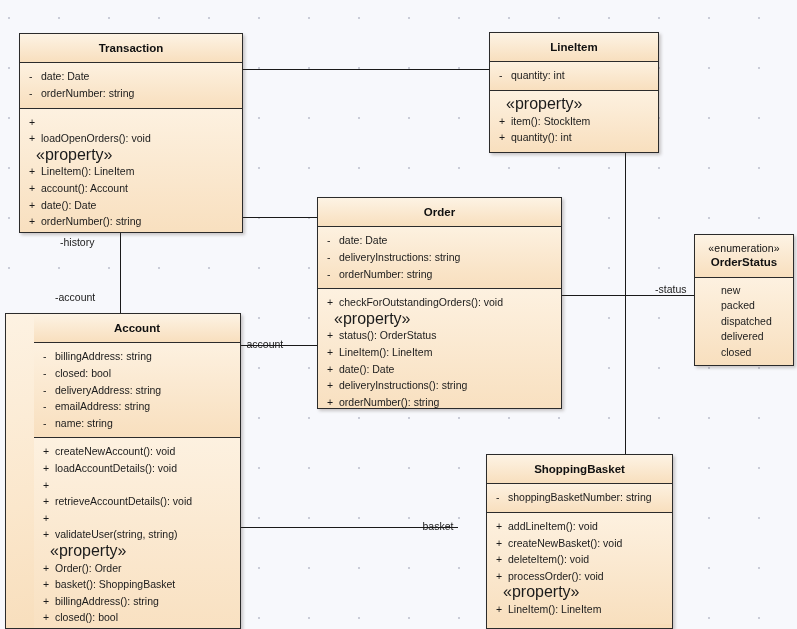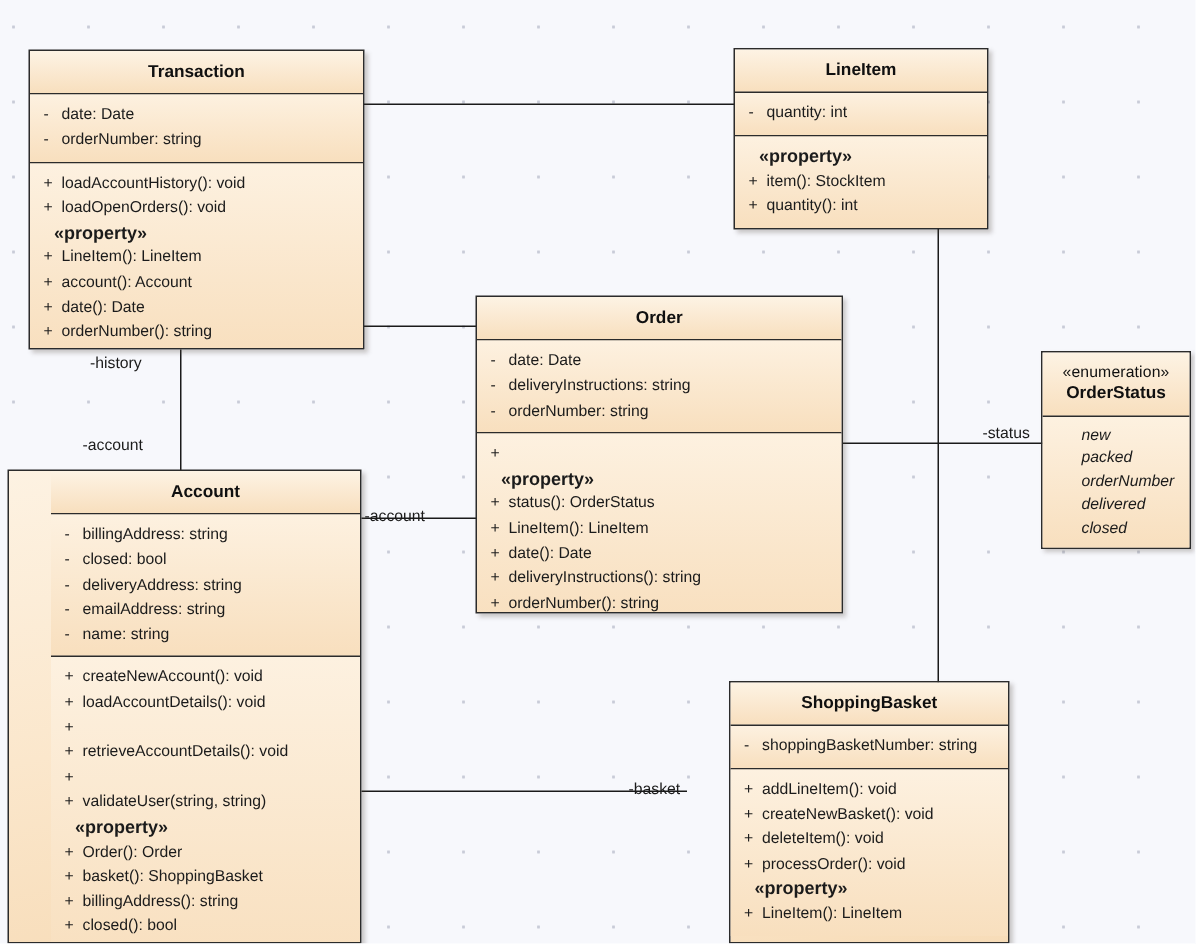--- a/index.html
+++ b/index.html
@@ -86,34 +86,32 @@
     display: inline-block;
     width: 12px;
     min-width: 12px;
     padding-left: 5px;
     color: #1b1b1b;
   }
   .feature .sig {
     display: inline-block;
   }
   .group-label {
-    font-size: 12px;
+    font-size: 16px;
     color: #1b1b1b;
     line-height: 16.6px;
     padding-left: 12px;
     white-space: nowrap;
-    font-weight: bold;
   }
   .enum-lit {
     font-size: 10.5px;
     color: #1b1b1b;
     line-height: 15.5px;
     padding-left: 22px;
     white-space: nowrap;
-    font-style: italic;
   }
 </style>
 </head>
 <body>
 
 <div id="canvas">
 
   <div class="conn h" style="left:209px; top:69px; width:281px;"></div>
 
   <div class="conn h" style="left:209px; top:217px; width:109px;"></div>
@@ -146,21 +144,20 @@
         <span class="sig">date: Date</span>
       </div>
       <div class="feature">
         <span class="vis">-</span>
         <span class="sig">orderNumber: string</span>
       </div>
     </div>
     <div class="compartment grow">
       <div class="feature">
         <span class="vis">+</span>
-        <span class="sig">loadAccountHistory(): void</span>
       </div>
       <div class="feature">
         <span class="vis">+</span>
         <span class="sig">loadOpenOrders(): void</span>
       </div>
       <div class="group-label">«property»</div>
       <div class="feature">
         <span class="vis">+</span>
         <span class="sig">LineItem(): LineItem</span>
       </div>
@@ -212,20 +209,21 @@
         <span class="sig">deliveryInstructions: string</span>
       </div>
       <div class="feature">
         <span class="vis">-</span>
         <span class="sig">orderNumber: string</span>
       </div>
     </div>
     <div class="compartment grow">
       <div class="feature">
         <span class="vis">+</span>
+        <span class="sig">checkForOutstandingOrders(): void</span>
       </div>
       <div class="group-label">«property»</div>
       <div class="feature">
         <span class="vis">+</span>
         <span class="sig">status(): OrderStatus</span>
       </div>
       <div class="feature">
         <span class="vis">+</span>
         <span class="sig">LineItem(): LineItem</span>
       </div>
@@ -245,21 +243,21 @@
   </div>
 
   <div class="uml" style="left:694px; top:234px; width:100px; height:132px;">
     <div class="title">
       <span class="stereo">«enumeration»</span>
       <span>OrderStatus</span>
     </div>
     <div class="compartment grow">
       <div class="enum-lit">new</div>
       <div class="enum-lit">packed</div>
-      <div class="enum-lit">orderNumber</div>
+      <div class="enum-lit">dispatched</div>
       <div class="enum-lit">delivered</div>
       <div class="enum-lit">closed</div>
     </div>
   </div>
 
   <div class="uml" style="left:5px; top:313px; width:236px; height:316px;padding-left:28px;">
     <div class="title">Account</div>
     <div class="compartment">
       <div class="feature">
         <span class="vis">-</span>

